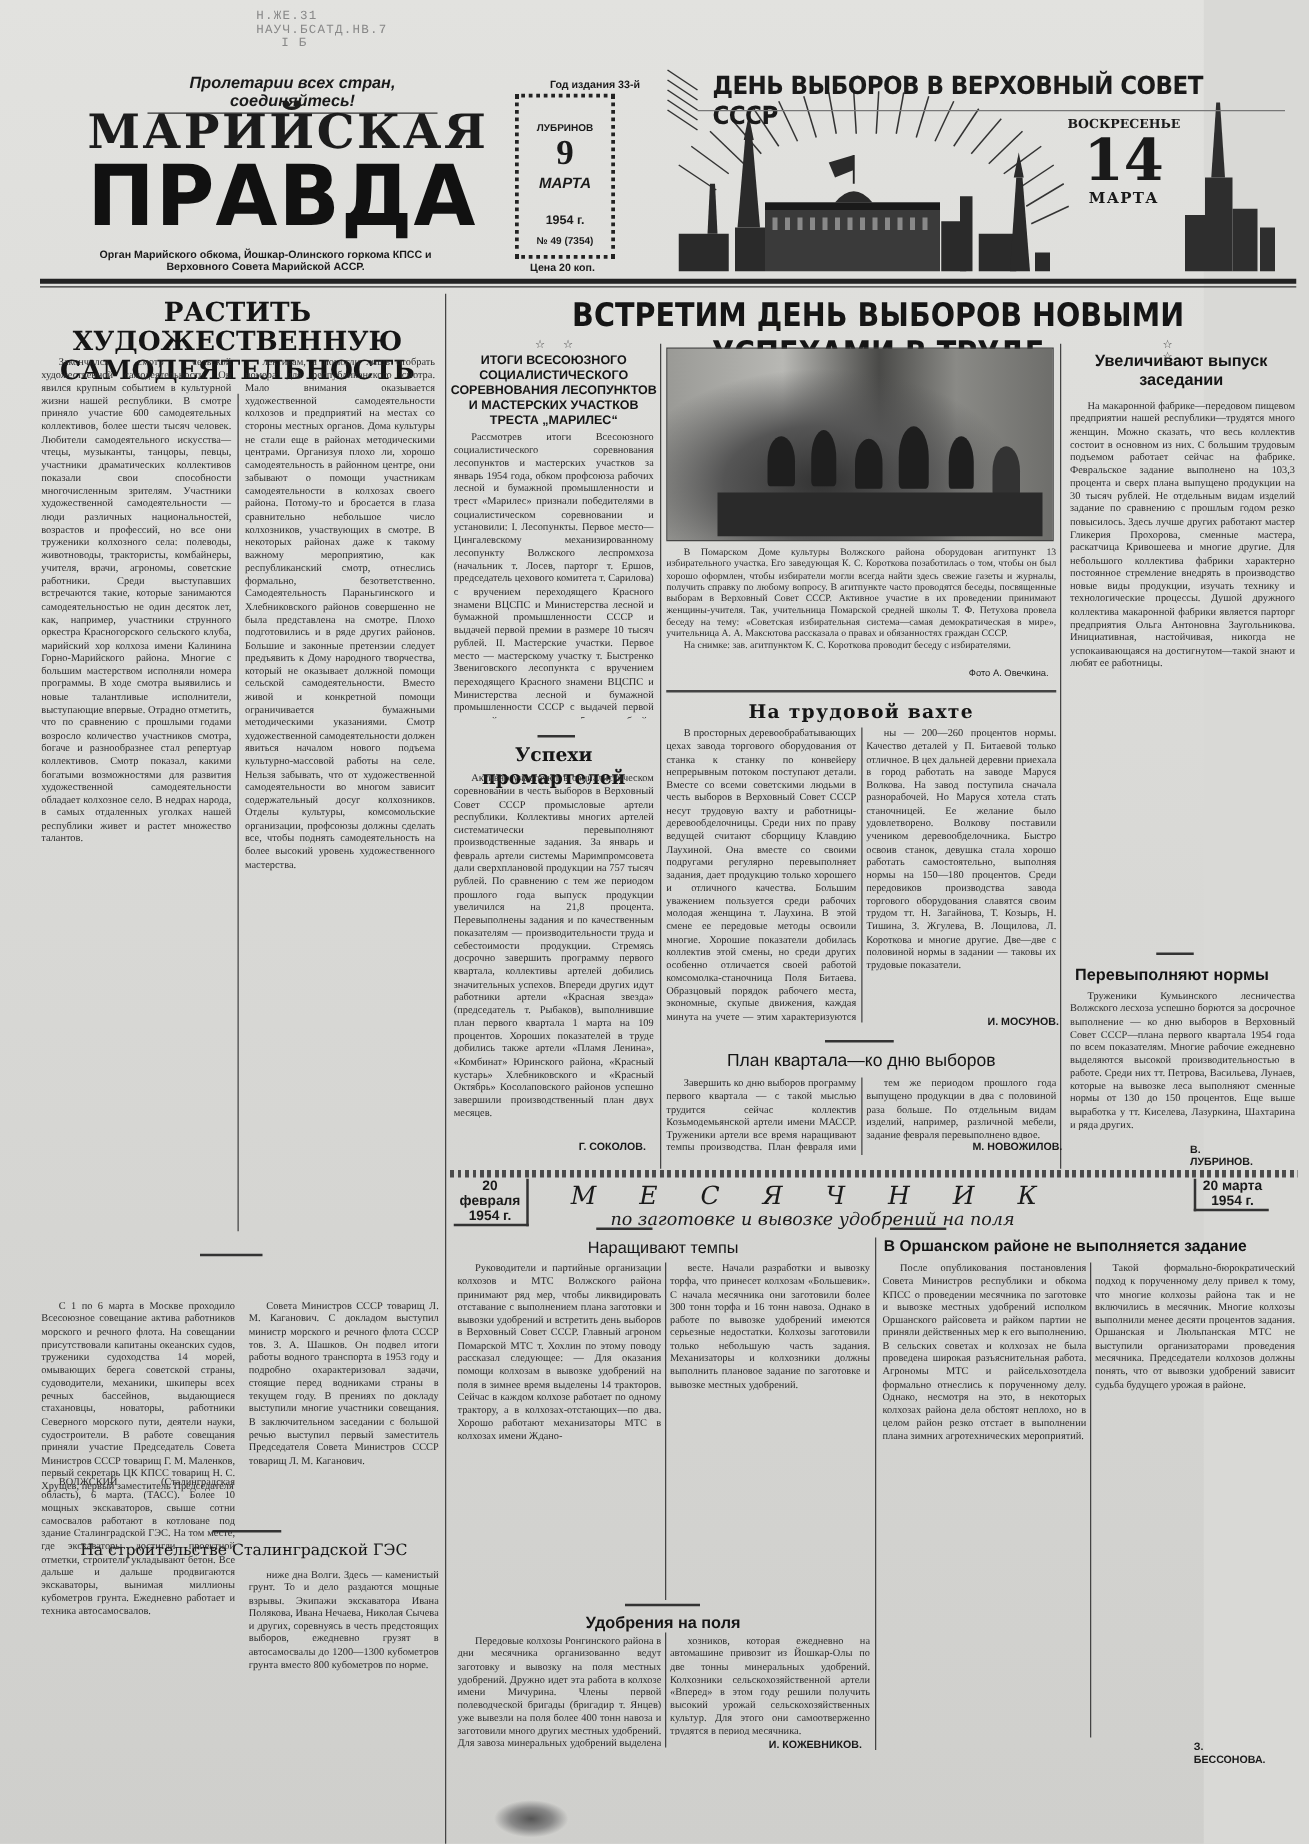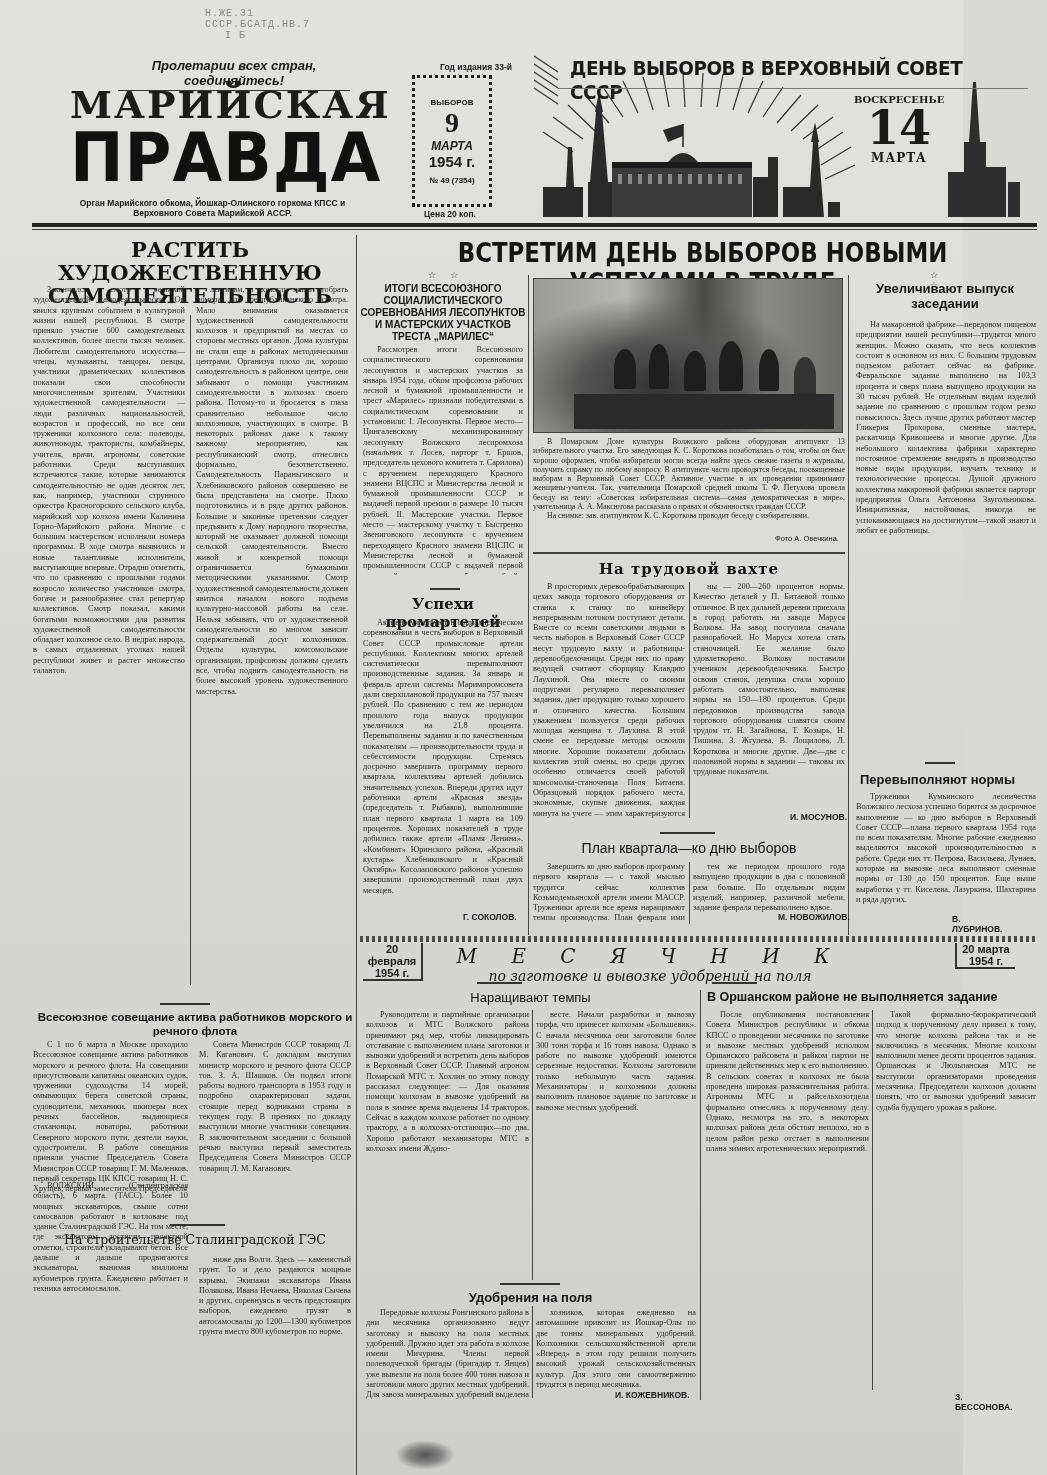--- a/index.html
+++ b/index.html
@@ -13,21 +13,21 @@
   .motto { position: absolute; left: 118px; top: 58px; width: 232px; font-style: italic; font-weight: bold; font-size: 13px; border-bottom: 1.5px solid #333; padding-bottom: 2px; text-align: center; font-family: "Liberation Sans", sans-serif; }
   .mast1 { position: absolute; left: 70px; top: 82px; font-family: "DejaVu Serif", serif; font-weight: bold; font-size: 38px; letter-spacing: 2px; color: #1c1c1c; }
   .mast2 { position: absolute; left: 70px; top: 120px; width: 282px; font-family: "DejaVu Sans", sans-serif; font-weight: 900; font-size: 64px; letter-spacing: 1px; color: #111; transform: scaleY(1.05); transform-origin: top left; line-height: 72px; }
   .organ { position: absolute; left: 70px; top: 198px; width: 285px; text-align: center; font-family: "Liberation Sans", sans-serif; font-weight: bold; font-size: 8.5px; line-height: 10px; }
 
   .year { position: absolute; left: 418px; top: 62px; font-family: "Liberation Sans", sans-serif; font-weight: bold; font-size: 8.5px; margin-left: 22px; }
   .datebox { position: absolute; left: 412px; top: 75px; width: 80px; height: 132px; border: 3px dotted #222; text-align: center; padding-top: 20px; font-family: "Liberation Sans", sans-serif; }
   .datebox .dow { font-size: 8px; font-weight: bold; }
   .datebox .day { font-family: "Liberation Serif", serif; font-size: 28px; font-weight: bold; line-height: 32px; }
   .datebox .mon { font-style: italic; font-weight: bold; font-size: 12px; }
-  .datebox .yr { font-size: 15px; font-weight: bold; margin-top: 0; }
+  .datebox .yr { font-size: 10px; font-weight: bold; margin-top: 18px; }
   .datebox .num { font-size: 8px; font-weight: bold; margin-top: 6px; }
   .price { position: absolute; left: 424px; top: 209px; font-family: "Liberation Sans", sans-serif; font-weight: bold; font-size: 8.5px; }
 
   .elect { position: absolute; left: 528px; top: 52px; width: 505px; height: 170px; }
   .elect-title { position: absolute; left: 42px; top: 4px; font-family: "DejaVu Sans", sans-serif; font-weight: bold; font-size: 20px; letter-spacing: -0.5px; transform: scaleX(0.92); transform-origin: left; }
   .elect-rule { position: absolute; left: 30px; top: 36px; width: 470px; border-top: 1px solid #777; }
   .rays { position: absolute; left: 0; top: 0; }
   .sun-date { position: absolute; left: 326px; top: 42px; width: 90px; text-align: center; font-family: "DejaVu Serif", serif; font-weight: bold; }
   .sun-date .d1 { font-size: 10px; }
   .sun-date .d2 { font-size: 46px; line-height: 46px; }
@@ -61,32 +61,32 @@
   .mdate { position: absolute; font-family: "Liberation Sans", sans-serif; font-weight: bold; font-size: 11px; text-align: center; line-height: 12px; }
   .bottom-blob { position: absolute; left: 395px; top: 1440px; width: 60px; height: 30px; background: radial-gradient(ellipse, #555 0%, #888 40%, transparent 70%); }
 </style>
 </head>
 <body>
 
 <div class="page">
 
   <div class="stamp">
     <div>Н.ЖЕ.31</div>
-    <div>СССР.БСАТД.НВ.7</div>
+    <div>НАУЧ.БСАТД.НВ.7</div>
     <div style="padding-left:20px">I Б</div>
   </div>
 
   <div class="motto">Пролетарии всех стран, соединяйтесь!</div>
   <div class="mast1">МАРИЙСКАЯ</div>
   <div class="mast2">ПРАВДА</div>
   <div class="organ">Орган Марийского обкома, Йошкар-Олинского горкома КПСС и Верховного Совета Марийской АССР.</div>
 
   <div class="year">Год издания 33-й</div>
   <div class="datebox">
-    <div class="dow">ВЫБОРОВ</div>
+    <div class="dow">ЛУБРИНОВ</div>
     <div class="day">9</div>
     <div class="mon">МАРТА</div>
     <div class="yr">1954 г.</div>
     <div class="num">№ 49 (7354)</div>
   </div>
   <div class="price">Цена 20 коп.</div>
 
   <div class="elect">
     <svg class="rays" width="505" height="170" viewBox="0 0 505 170">
       <g stroke="#333" stroke-width="1.2">
@@ -245,21 +245,20 @@
   <div class="shortrule" style="left:925px; top:762px; width:30px;"></div>
   <div class="h-sans" style="left:852px; top:772px; width:186px; font-size:13px; text-align:left; padding-left:8px;">Перевыполняют нормы</div>
   <div class="col" style="left:856px; top:792px; width:180px; height:112px;">
       <p>Труженики Кумьинского лесничества Волжского лесхоза успешно борются за досрочное выполнение — ко дню выборов в Верховный Совет СССР—плана первого квартала 1954 года по всем показателям. Многие рабочие ежедневно выделяются высокой производительностью в работе. Среди них тт. Петрова, Васильева, Лунаев, которые на вывозке леса выполняют сменные нормы от 130 до 150 процентов. Еще выше выработка у тт. Киселева, Лазуркина, Шахтарина и ряда других.</p>
     </div>
   <div class="sig" style="left:952px; top:914px;">В. ЛУБРИНОВ.</div>
 
   <div class="wave" style="left:360px; top:936px; width:678px;"></div>
 
   <div class="shortrule" style="left:160px; top:1003px; width:50px;"></div>
-  <div class="h-sans" style="left:35px; top:1010px; width:320px; font-size:11.5px; line-height:14px;">Всесоюзное совещание актива работников морского и речного флота</div>
   <div class="col" style="left:33px; top:1040px; width:155px; height:170px;">
       <p>С 1 по 6 марта в Москве проходило Всесоюзное совещание актива работников морского и речного флота. На совещании присутствовали капитаны океанских судов, труженики судоходства 14 морей, омывающих берега советской страны, судоводители, механики, шкиперы всех речных бассейнов, выдающиеся стахановцы, новаторы, работники Северного морского пути, деятели науки, судостроители. В работе совещания приняли участие Председатель Совета Министров СССР товарищ Г. М. Маленков, первый секретарь ЦК КПСС товарищ Н. С. Хрущев, первый заместитель Председателя</p>
     </div>
   <div class="col" style="left:199px; top:1040px; width:152px; height:170px;">
       <p>Совета Министров СССР товарищ Л. М. Каганович. С докладом выступил министр морского и речного флота СССР тов. З. А. Шашков. Он подвел итоги работы водного транспорта в 1953 году и подробно охарактеризовал задачи, стоящие перед водниками страны в текущем году. В прениях по докладу выступили многие участники совещания. В заключительном заседании с большой речью выступил первый заместитель Председателя Совета Министров СССР товарищ Л. М. Каганович.</p>
     </div>
 
   <div class="shortrule" style="left:170px; top:1224px; width:55px;"></div>
   <div class="h-big" style="left:35px; top:1232px; width:320px; font-size:12.5px; font-weight:normal;">На строительстве Сталинградской ГЭС</div>
   <div class="col" style="left:33px; top:1181px; width:155px; height:140px;">

